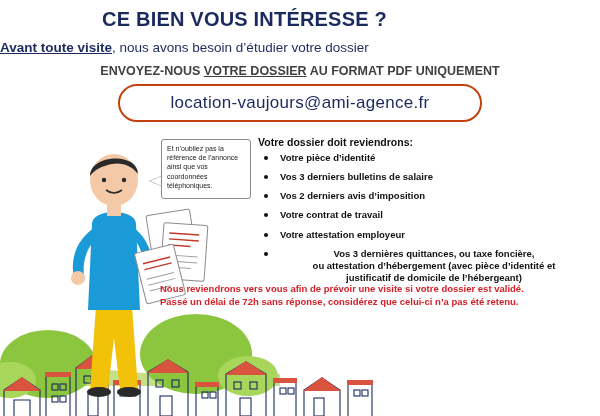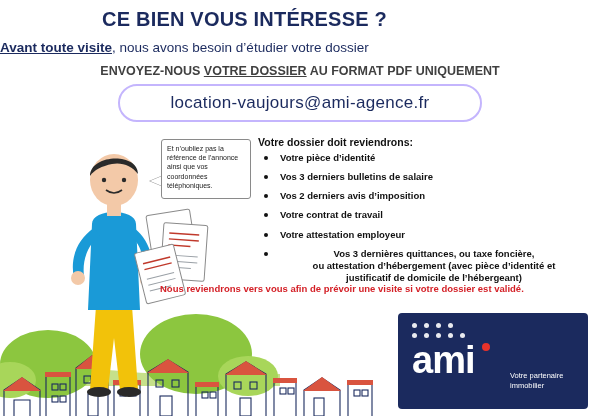--- a/index.html
+++ b/index.html
@@ -61,21 +61,21 @@
     text-decoration: underline;
   }
 
   
   .email-pill {
     position: absolute;
     top: 84px;
     left: 118px;
     width: 364px;
     height: 38px;
-    border: 2px solid #c4b5fd;
+    border: 2px solid #c2410c;
     border-radius: 19px;
     box-sizing: border-box;
     display: flex;
     align-items: center;
     justify-content: center;
     background: #ffffff;
   }
   .email-pill span {
     font-size: 17px;
     color: #1b2a5e;
@@ -359,35 +359,17 @@
     <li>Vos 2 derniers avis d’imposition</li>
     <li>Votre contrat de travail</li>
     <li>Votre attestation employeur</li>
     <li style="white-space: pre-line; text-align: center;">Vos 3 dernières quittances, ou taxe foncière,
 ou attestation d’hébergement (avec pièce d’identité et
 justificatif de domicile de l’hébergeant)</li>
   </ul>
 
   <div class="red-note">
     <div>Nous reviendrons vers vous afin de prévoir une visite si votre dossier est validé.</div>
-  </div>
-
-  <div class="logo-card">
-    <div class="logo-dots">
-      <i style="left:0px;  top:0px;"></i>
-      <i style="left:12px; top:0px;"></i>
-      <i style="left:24px; top:0px;"></i>
-      <i style="left:36px; top:0px;"></i>
-      <i style="left:0px;  top:10px;"></i>
-      <i style="left:12px; top:10px;"></i>
-      <i style="left:24px; top:10px;"></i>
-      <i style="left:36px; top:10px;"></i>
-      <i style="left:48px; top:10px;"></i>
-    </div>
-    <div class="logo-ami">ami</div>
-    <div class="logo-i-dot"></div>
-    <div class="logo-tag">
-      <div>Votre partenaire</div>
-      <div>immobilier</div>
-    </div>
-  </div>
+    <div>Passé un délai de 72h sans réponse, considérez que celui-ci n’a pas été retenu.</div>
+  </div>
+
 
 </div>
 
 </body></html>

